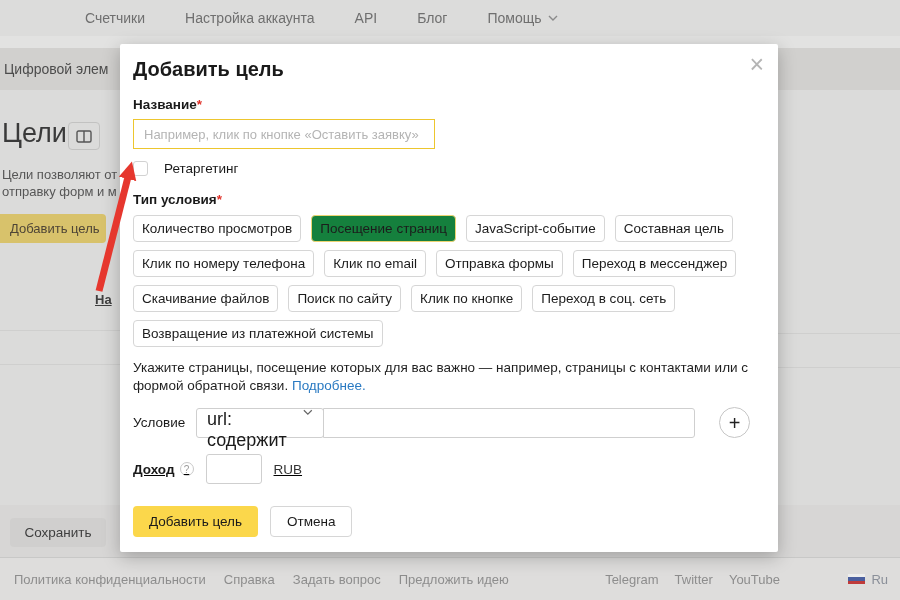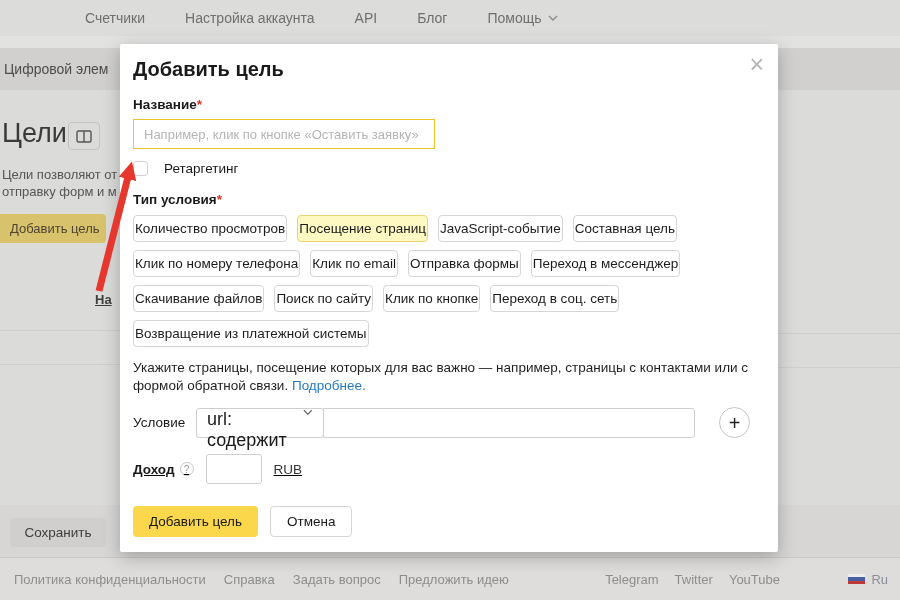--- a/index.html
+++ b/index.html
@@ -43,23 +43,23 @@
   .field-label { font-size:13.5px; font-weight:bold; color:#1a1a1a; margin:16px 0 0 13px; }
   .req { color:#e03028; }
   .name-input { display:block; margin:7px 13px 0; width:302px; height:30px; border:1.5px solid #edc62e;
                 border-radius:0; padding:0 10px; font-size:13px; font-family:inherit; color:#333; outline:none; }
   .name-input::placeholder { color:#b4b4b4; }
   .check-row { margin:12px 0 0 13px; display:flex; align-items:center; gap:16px; }
   .checkbox { width:15px; height:15px; border:1px solid #d2d2d2; border-radius:3px; background:#fff; cursor:pointer; }
   .check-label { font-size:13.5px; color:#1a1a1a; }
   .type-rows { margin:8px 13px 0; }
   .type-row { display:flex; gap:10px; margin-bottom:8px; }
-  .type-btn { border:1px solid #d6d6d6; border-radius:4px; background:#fff; padding:0 1px; height:27px;
+  .type-btn { border:1px solid #d6d6d6; border-radius:4px; background:#fff; padding:0 8px; height:27px;
               font-size:13.5px; color:#1c1c1c; font-family:inherit; display:inline-flex; align-items:center; cursor:pointer; }
-  .type-btn.selected { background:#fef9c3; border-color:#ecd472; }
+  .type-btn.selected { background:#15803d; border-color:#ecd472; }
   .cond-desc { margin:12px 13px 0; width:636px; font-size:13.5px; line-height:18px; color:#1f1f1f; }
   .cond-desc a { color:#2a7ac2; text-decoration:none; cursor:pointer; }
   .cond-row { margin:12px 13px 0; display:flex; align-items:center; }
   .cond-label { width:63px; font-size:13.5px; color:#1a1a1a; }
   .cond-select { width:128px; height:30px; border:1px solid #cfcfcf; border-radius:3px; background:#fff;
                  display:flex; justify-content:space-between; padding:0 10px;
                  font-size:18px; color:#1a1a1a; cursor:pointer; }
   .cond-input { width:372px; height:30px; border:1px solid #cfcfcf; border-radius:0 3px 3px 0; margin-left:-1px;
                 padding:0 8px; font-size:13px; font-family:inherit; outline:none; }
   .plus-btn { margin-left:auto; margin-right:15px; width:31px; height:31px; border:1px solid #c6c6c6;

